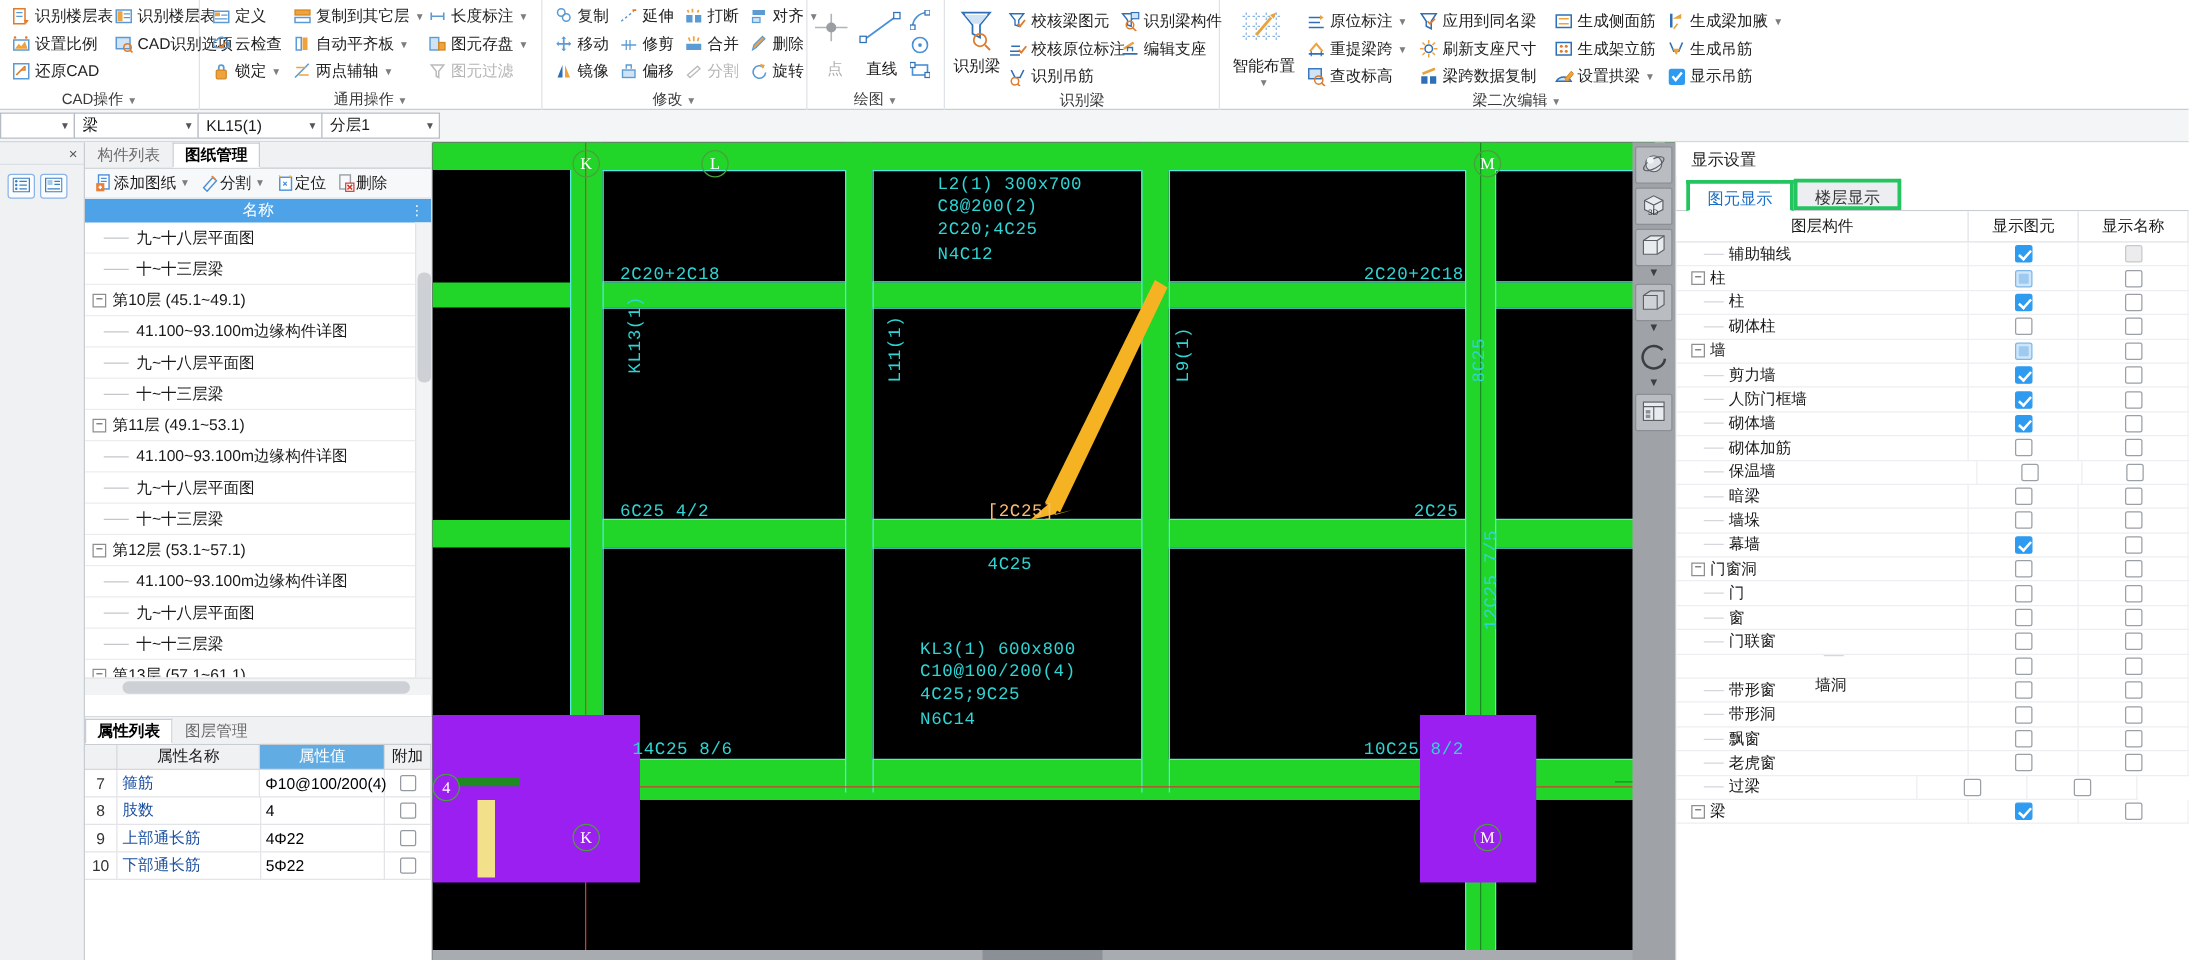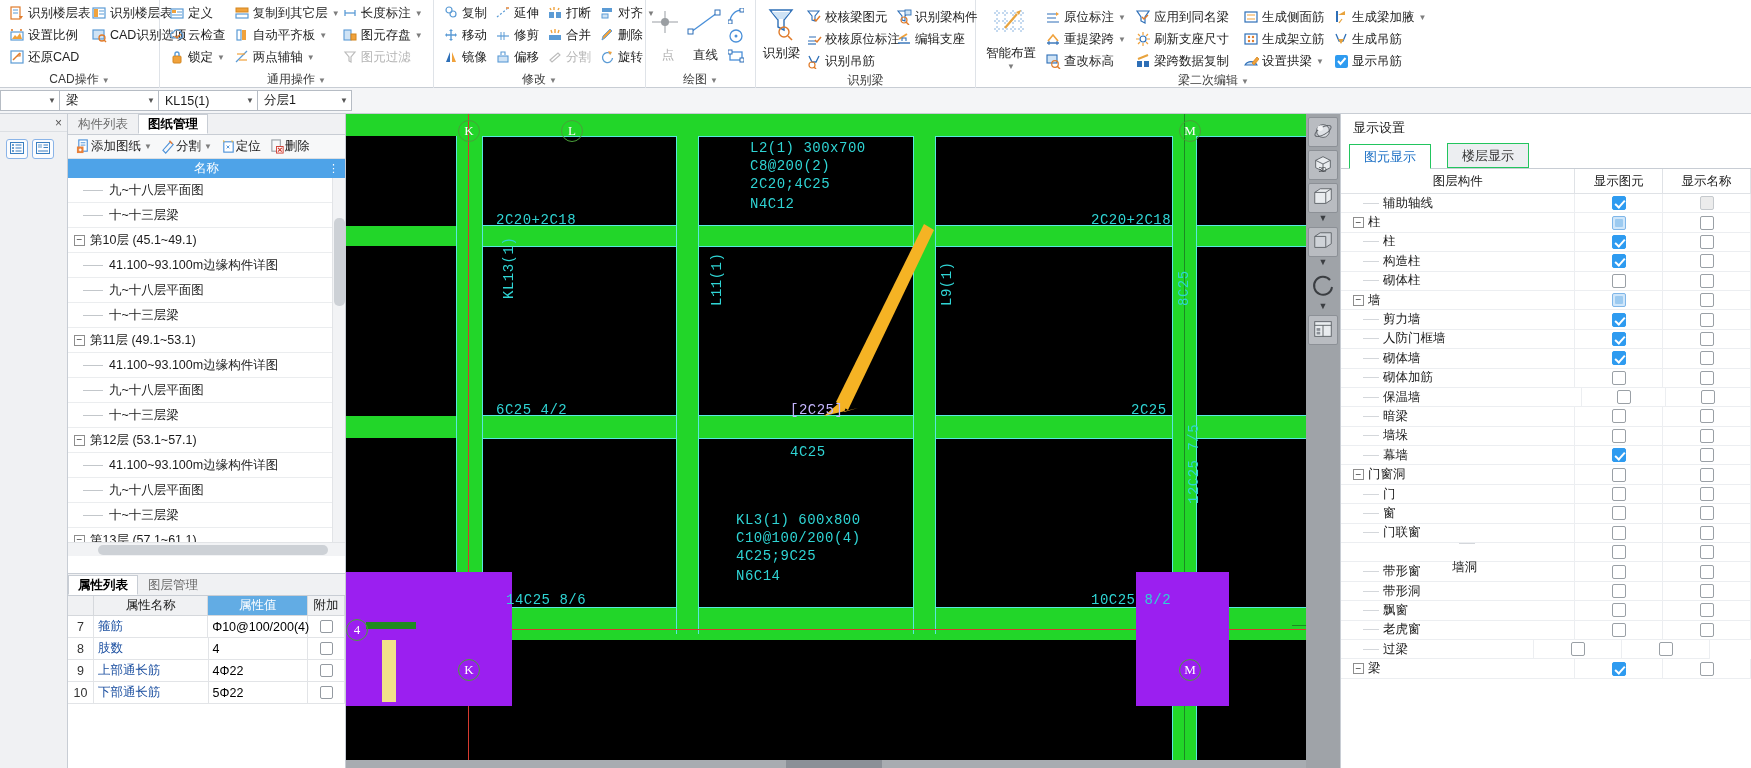--- a/index.html
+++ b/index.html
@@ -161,21 +161,21 @@
     position: absolute; left: 346px; top: 114px; width: 994px; height: 654px;
     background: #000; overflow: hidden;
   }
   .beamH { position:absolute; background:#22d629; }
   .beamV { position:absolute; background:#22d629; }
   .edgeline { position:absolute; background:#57e8e0; }
   .cadtxt {
     position:absolute; color:#2fd4d4; font-family:"Liberation Mono","DejaVu Sans Mono",monospace;
     font-size:14px; letter-spacing:0.5px; white-space:nowrap;
   }
-  .cadtxt.red { color:#c4b5fd; }
+  .cadtxt.red { color:#fdba74; }
   .cadtxt.vert { transform: rotate(-90deg); transform-origin: 0 0; }
   .axisbub {
     position:absolute; width:22px; height:22px; border:1px solid #4aa03a; border-radius:50%;
     color:#ffffff; font-size:13px; display:flex; align-items:center; justify-content:center;
     font-family:"Liberation Serif", serif;
   }
   .purple { position:absolute; background:#9b1ff0; }
   .redline { position:absolute; background:#d63a2f; }
   .greenline { position:absolute; background:#1c8a22; }
   .whitenum {
@@ -197,21 +197,21 @@
 
   
   .rightpanel {
     position:absolute; left:1340px; top:114px; width:411px; height:654px;
     background:#fff; border-left:1px solid #c8cdd4;
   }
   .rp-title { height:27px; display:flex; align-items:center; padding-left:12px; font-size:13px; background:#fff;}
   .rp-tabs { height:28px; display:flex; align-items:flex-end; padding-left:8px; border-bottom:1px solid #c8cdd4;}
   .rtab {
     height:25px; line-height:24px; padding:0 14px; font-size:13px;
-    background:#eceef1; border:1px solid #22c55e; margin-right:16px; color:#333;
+    background:#eceef1; border:3px solid #22c55e; margin-right:0; color:#333;
   }
   .rtab.active { background:#fff; color:#1b6fc4; border-bottom:1px solid #fff; position:relative; top:1px;}
   .rp-grid-head { display:flex; height:25px; font-size:12.5px; background:#fff;}
   .rgh { border-right:1px solid #dfe2e6; border-bottom:1px solid #dfe2e6; display:flex; align-items:center; justify-content:center; }
   .rrow { display:flex; height:19.4px; font-size:12.5px; }
   .rcell { border-right:1px solid #eceef1; border-bottom:1px solid #eceef1; display:flex; align-items:center; }
   .rcell.lbl { padding-left:4px; }
   .rcell.ck { justify-content:center; }
   .rexp {
     width:11px; height:11px; border:1px solid #8e8e8e; background:#fff;
@@ -1157,32 +1157,20 @@
           <div class="rcell ck" style="width: 88px;">
             <span class="cbox on"></span>
           </div>
           <div class="rcell ck" style="width: 88px;">
             <span class="cbox"></span>
           </div>
         </div>
         <div class="rrow">
           <div class="rcell lbl" style="width: 235px; padding-left: 14px;">
             <span class="rdash"></span>
-            <span>构造柱</span>
-          </div>
-          <div class="rcell ck" style="width: 88px;">
-            <span class="cbox on"></span>
-          </div>
-          <div class="rcell ck" style="width: 88px;">
-            <span class="cbox"></span>
-          </div>
-        </div>
-        <div class="rrow">
-          <div class="rcell lbl" style="width: 235px; padding-left: 14px;">
-            <span class="rdash"></span>
             <span>砌体柱</span>
           </div>
           <div class="rcell ck" style="width: 88px;">
             <span class="cbox"></span>
           </div>
           <div class="rcell ck" style="width: 88px;">
             <span class="cbox"></span>
           </div>
         </div>
         <div class="rrow">

